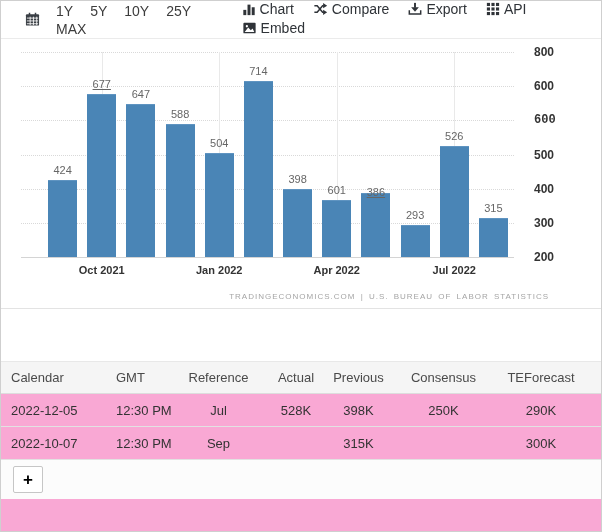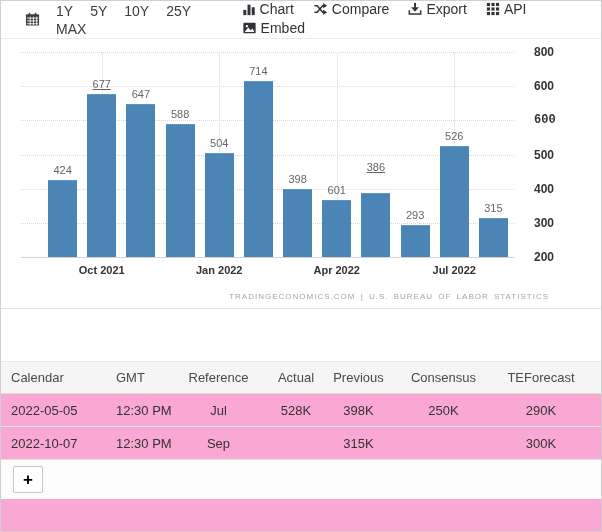--- a/index.html
+++ b/index.html
@@ -142,21 +142,21 @@
       <div class="bar-label" style="left: 159.083px; top: 69.4333px;">588</div>
       <div class="bar" style="left: 203.75px; top: 114.133px; width: 29px; height: 103.867px; background: rgb(74, 133, 182);"></div>
       <div class="bar-label" style="left: 198.25px; top: 98.1333px;">504</div>
       <div class="bar" style="left: 242.917px; top: 42.3833px; width: 29px; height: 175.617px; background: rgb(74, 133, 182);"></div>
       <div class="bar-label" style="left: 237.417px; top: 26.3833px;">714</div>
       <div class="bar" style="left: 282.083px; top: 150.35px; width: 29px; height: 67.65px; background: rgb(74, 133, 182);"></div>
       <div class="bar-label" style="left: 276.583px; top: 134.35px;">398</div>
       <div class="bar" style="left: 321.25px; top: 160.6px; width: 29px; height: 57.4px; background: rgb(74, 133, 182);"></div>
       <div class="bar-label" style="left: 315.75px; top: 144.6px;">601</div>
       <div class="bar" style="left: 360.417px; top: 154.45px; width: 29px; height: 63.55px; background: rgb(74, 133, 182);"></div>
-      <div class="bar-label" style="left: 354.917px; top: 122px; text-decoration: underline;">386</div>
+      <div class="bar-label" style="left: 354.917px; top: 147px; text-decoration: underline;">386</div>
       <div class="bar" style="left: 399.583px; top: 186.225px; width: 29px; height: 31.775px; background: rgb(74, 133, 182);"></div>
       <div class="bar-label" style="left: 394.083px; top: 170.225px;">293</div>
       <div class="bar" style="left: 438.75px; top: 106.617px; width: 29px; height: 111.383px; background: rgb(74, 133, 182);"></div>
       <div class="bar-label" style="left: 433.25px; top: 90.6167px;">526</div>
       <div class="bar" style="left: 477.917px; top: 178.708px; width: 29px; height: 39.2917px; background: rgb(74, 133, 182);"></div>
       <div class="bar-label" style="left: 472.417px; top: 162.708px;">315</div>
       <div class="x-label" style="left: 65.75px; top: 225px;">Oct 2021</div>
       <div class="x-label" style="left: 183.25px; top: 225px;">Jan 2022</div>
       <div class="x-label" style="left: 300.75px; top: 225px;">Apr 2022</div>
       <div class="x-label" style="left: 418.25px; top: 225px;">Jul 2022</div>
@@ -180,21 +180,21 @@
           <th class="c-left">GMT</th>
           <th class="c-center">Reference</th>
           <th class="c-center">Actual</th>
           <th class="c-center">Previous</th>
           <th class="c-center">Consensus</th>
           <th class="c-last">TEForecast</th>
         </tr>
       </thead>
     <tbody id="cal-body">
         <tr>
-          <td class="c-left">2022-05-05</td>
+          <td class="c-left">2022-12-05</td>
           <td class="c-left">12:30 PM</td>
           <td class="c-center">Jul</td>
           <td class="c-center">528K</td>
           <td class="c-center">398K</td>
           <td class="c-center">250K</td>
           <td class="c-last">290K</td>
         </tr>
         <tr>
           <td class="c-left">2022-10-07</td>
           <td class="c-left">12:30 PM</td>

